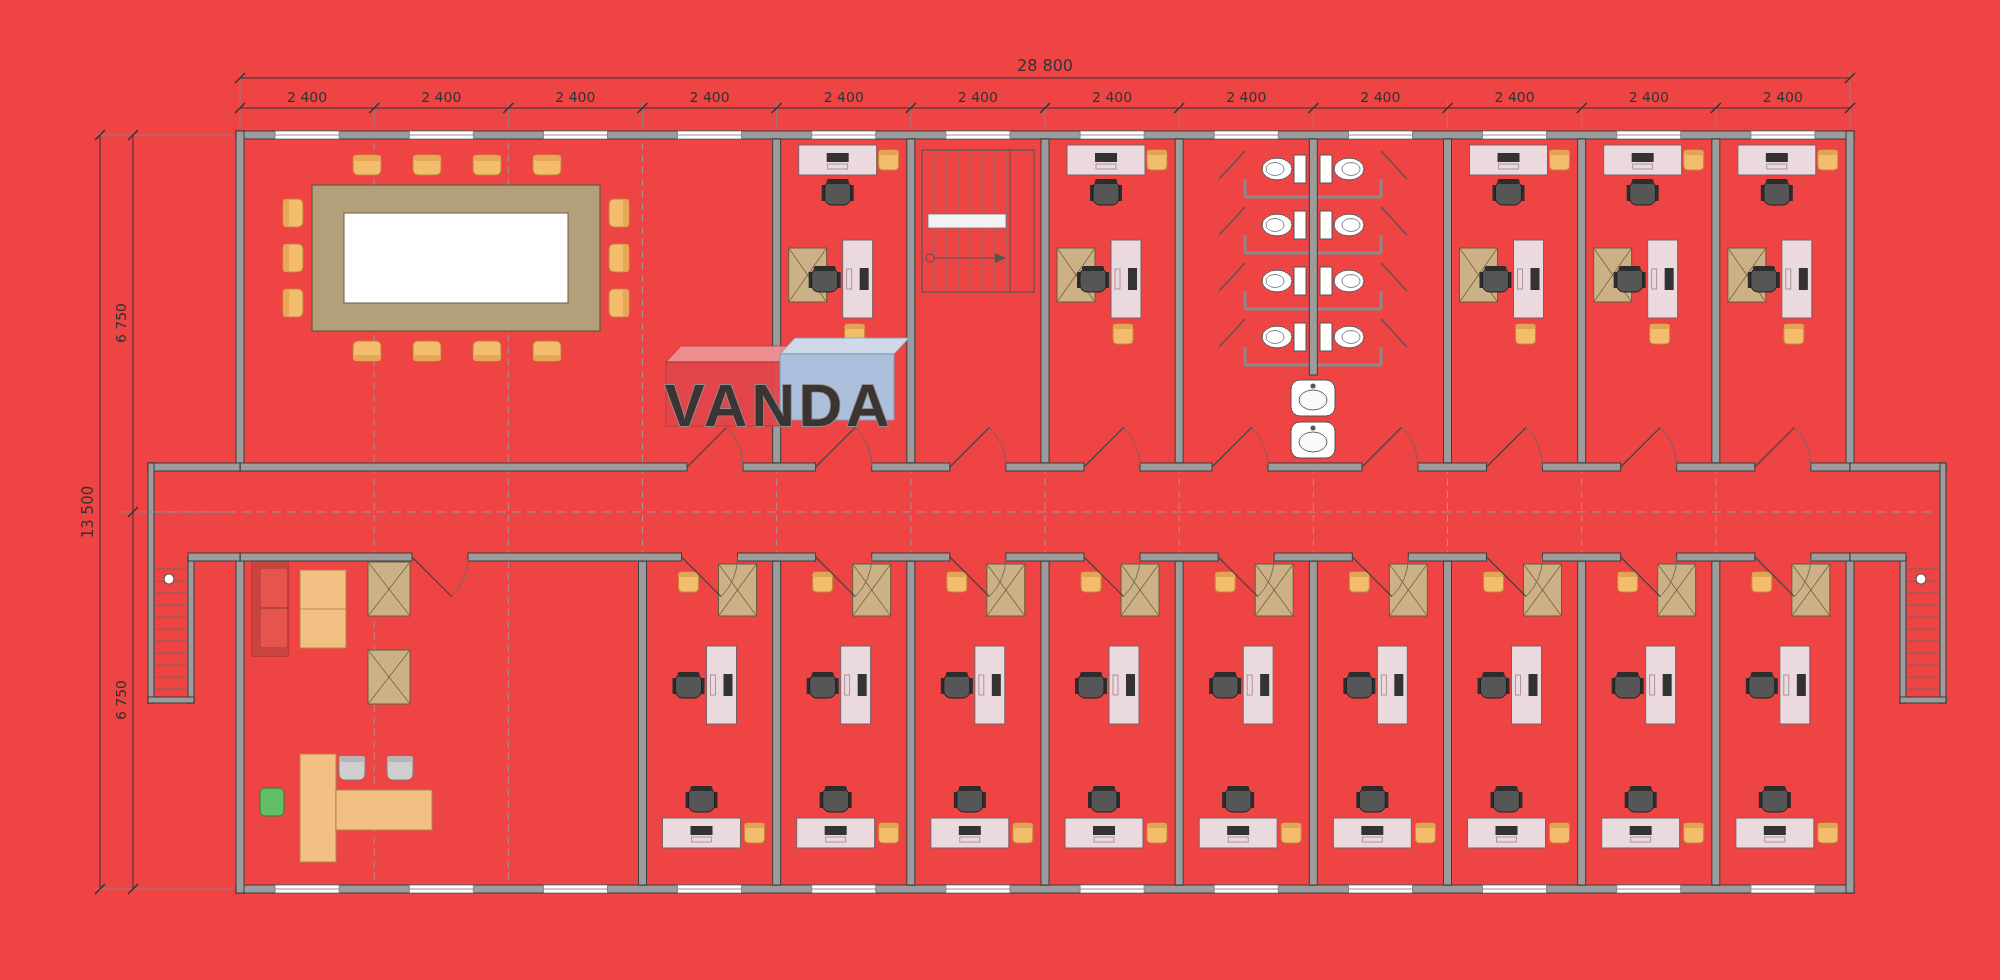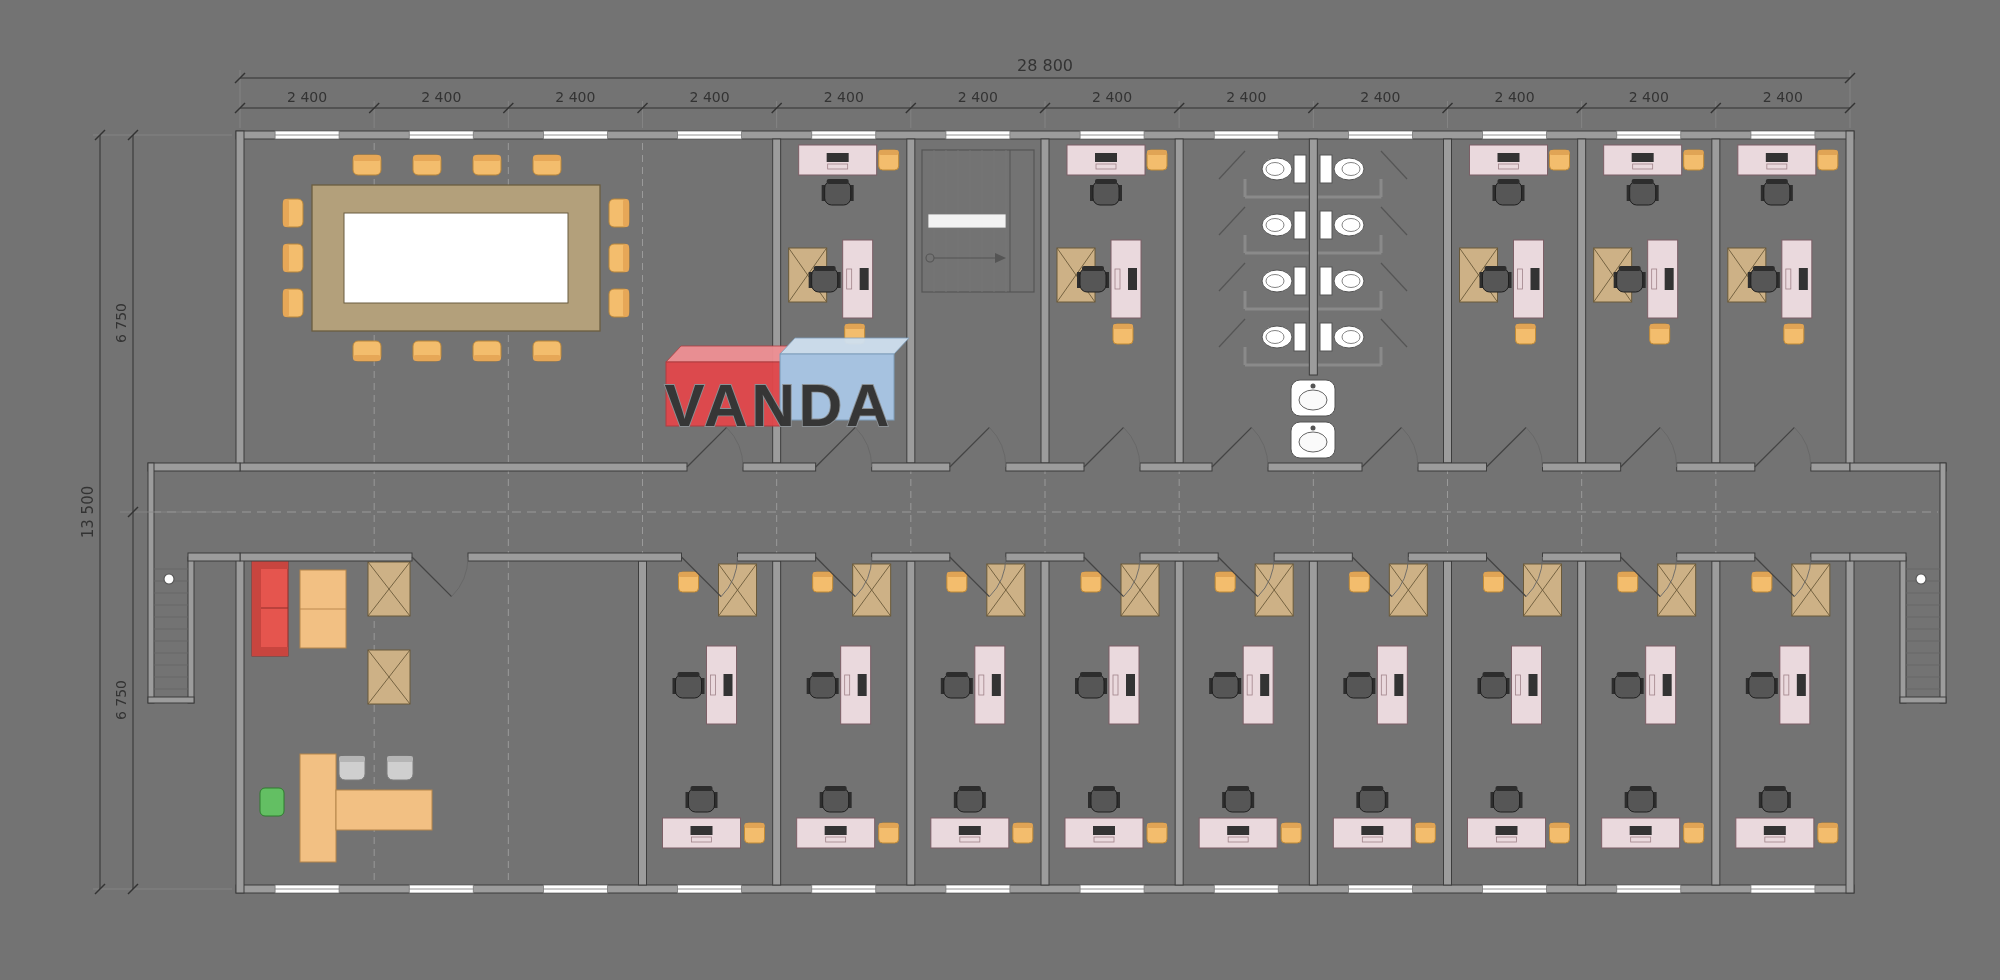--- a/index.html
+++ b/index.html
@@ -1,16 +1,16 @@
 <!DOCTYPE html>
 <html><head>
 <meta charset="utf-8">
 <style>
   html,body{margin:0;padding:0;background:#ffffff;}
-  .stage{position:relative;width:2000px;height:980px;background:#737373;overflow:hidden;}
+  .stage{position:relative;width:2000px;height:980px;background:#ef4444;overflow:hidden;}
   svg{display:block;}
   svg text{font-family:"DejaVu Sans",sans-serif;fill:#333;}
   #logo-text{font-family:"Liberation Sans",sans-serif;font-weight:bold;}
 </style>
 </head>
 <body>
 
 <div class="stage">
   <svg id="plan" width="2000" height="980" viewBox="0 0 2000 980">
     <g id="g-dash">

